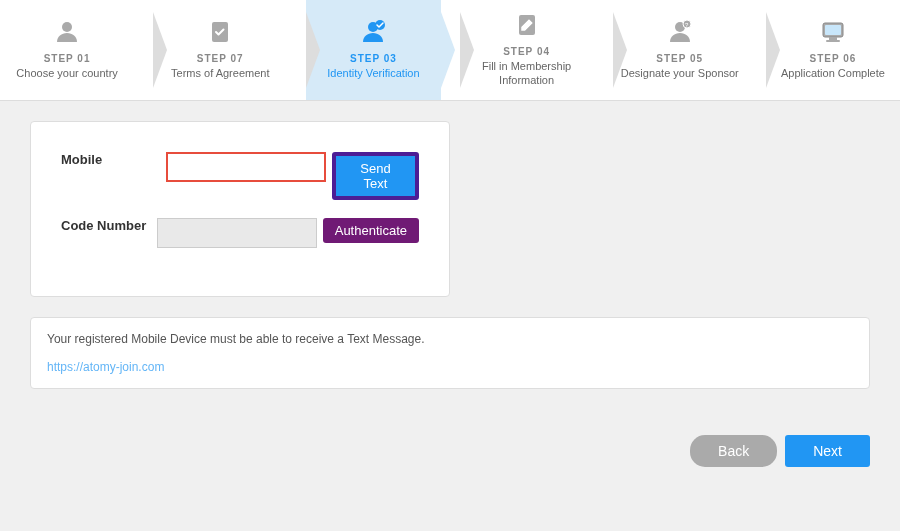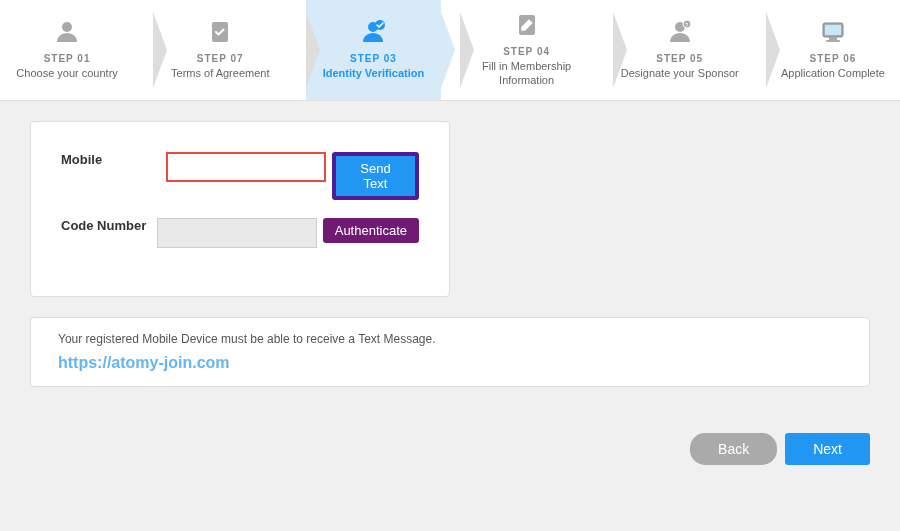--- a/index.html
+++ b/index.html
@@ -98,21 +98,21 @@
 
     .step-label {
       font-size: 11px;
       color: #666;
       margin-top: 2px;
       line-height: 1.3;
     }
 
     .step-item.active .step-label {
       color: #2196f3;
-      font-weight: bold;
+      font-weight: normal;
     }
 
     
     .main-content {
       padding: 20px 30px;
     }
 
     
     .form-card {
       background: #fff;
@@ -175,32 +175,31 @@
       font-size: 13px;
       cursor: pointer;
       border-radius: 3px;
     }
 
     
     .info-bar {
       background: #fff;
       border: 1px solid #ddd;
       border-radius: 4px;
-      padding: 14px 27px;
+      padding: 14px 16px;
       font-size: 12px;
       color: #555;
       margin-bottom: 16px;
     }
 
     .watermark {
       color: #2196f3;
-      font-size: 16px;
+      font-size: 12px;
       opacity: 0.7;
-      margin-top: 8px;
-      font-weight: bold;
+      margin-top: 14px;
     }
 
     
     .bottom-bar {
       display: flex;
       justify-content: flex-end;
       gap: 8px;
       padding: 10px 30px;
     }
 

